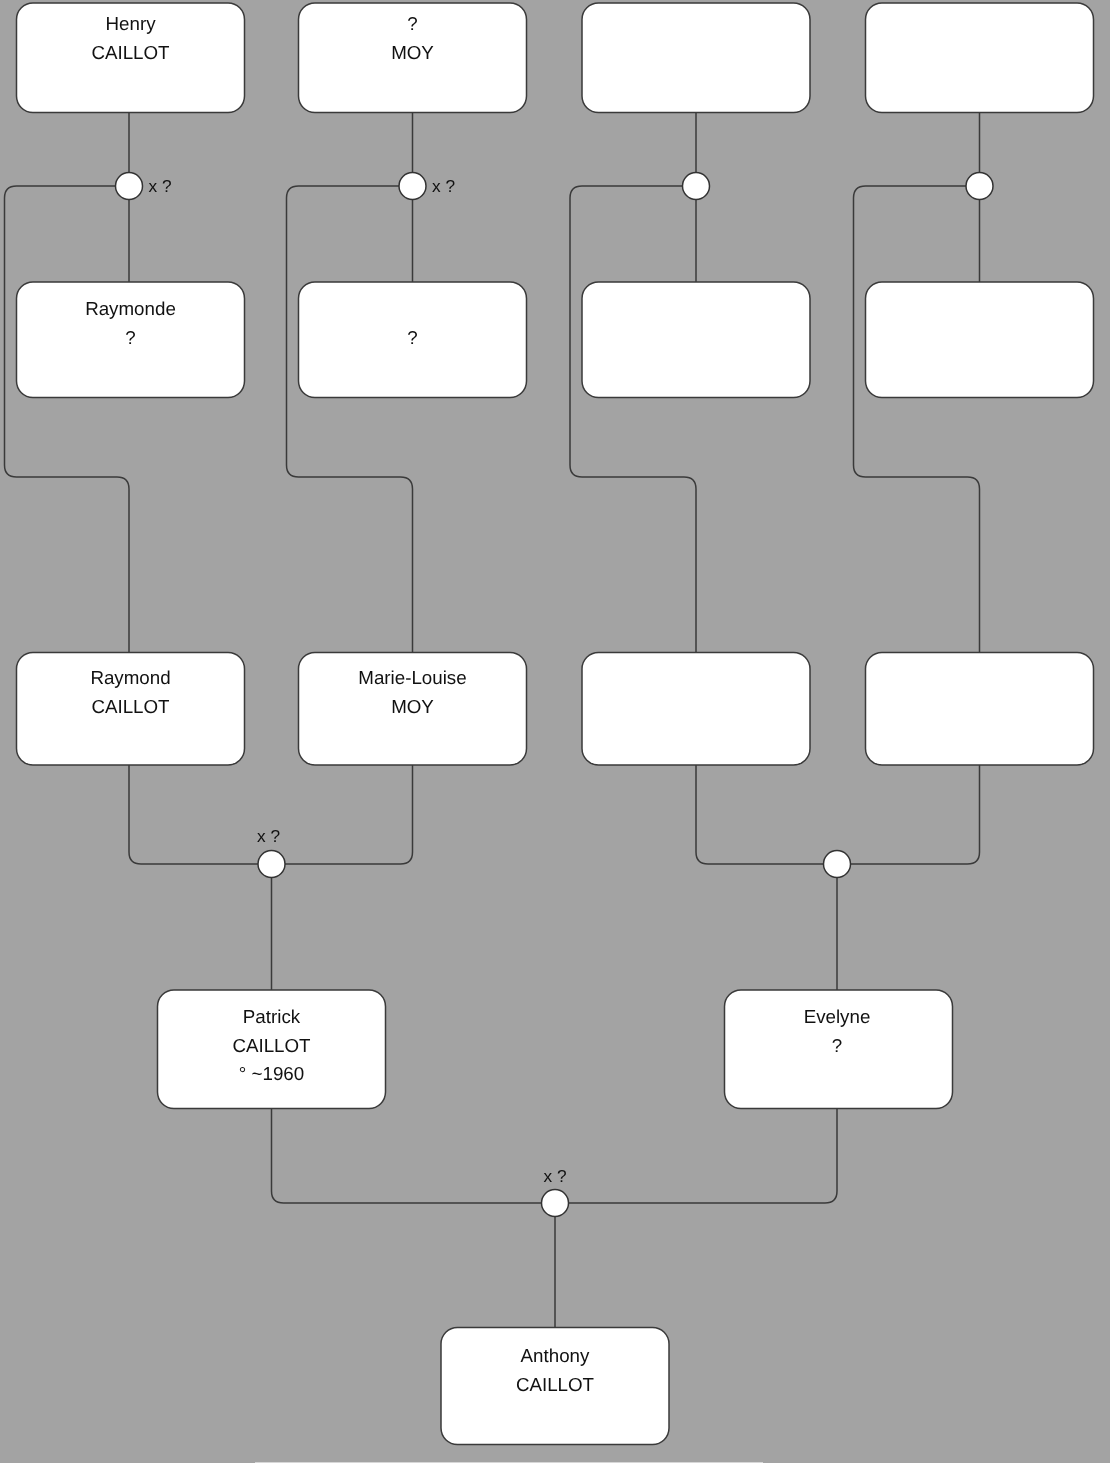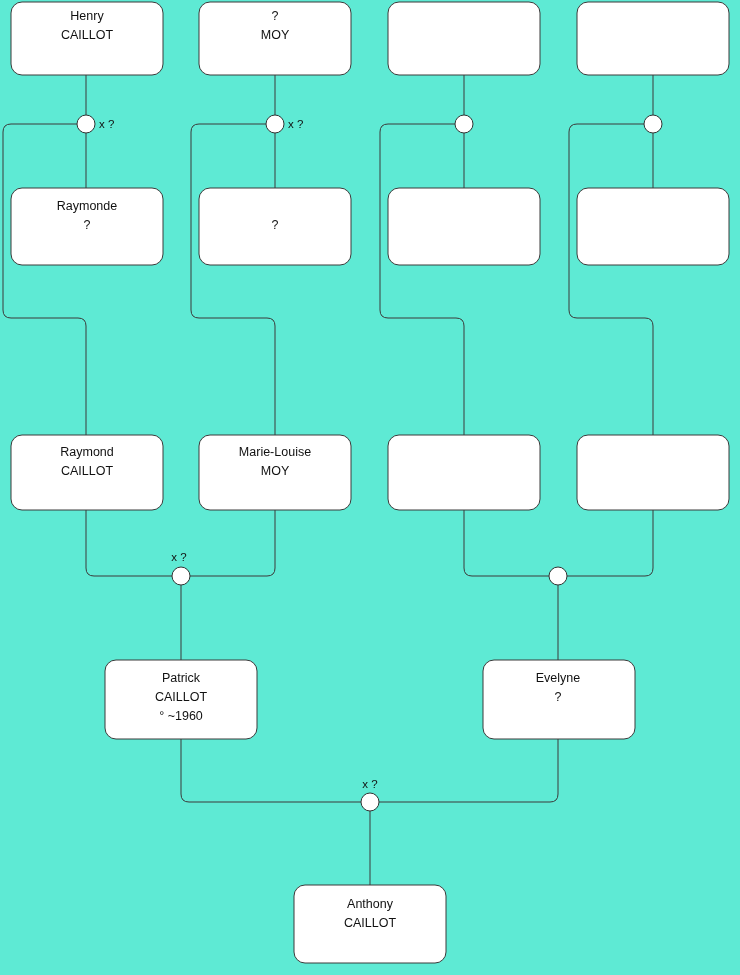--- a/index.html
+++ b/index.html
@@ -9,21 +9,21 @@
     background: #ffffff;
   }
   body {
     font-family: "Liberation Sans", sans-serif;
   }
   #canvas {
     position: relative;
     width: 740px;
     height: 975px;
     overflow: hidden;
-    background: #5eead4;
+    background: #a3a3a3;
   }
   svg.tree {
     position: absolute;
     left: 0;
     top: 0;
     width: 740px;
     height: 975px;
     display: block;
   }
   .link {

